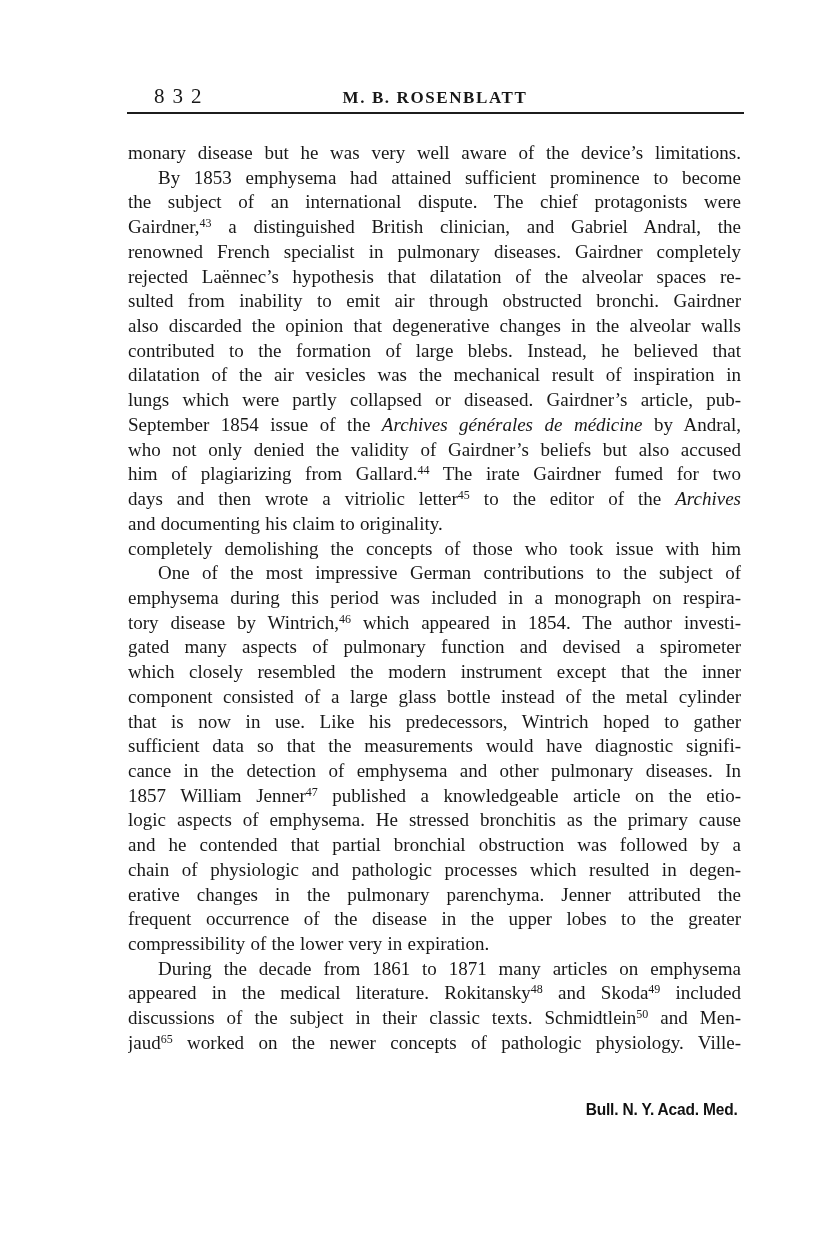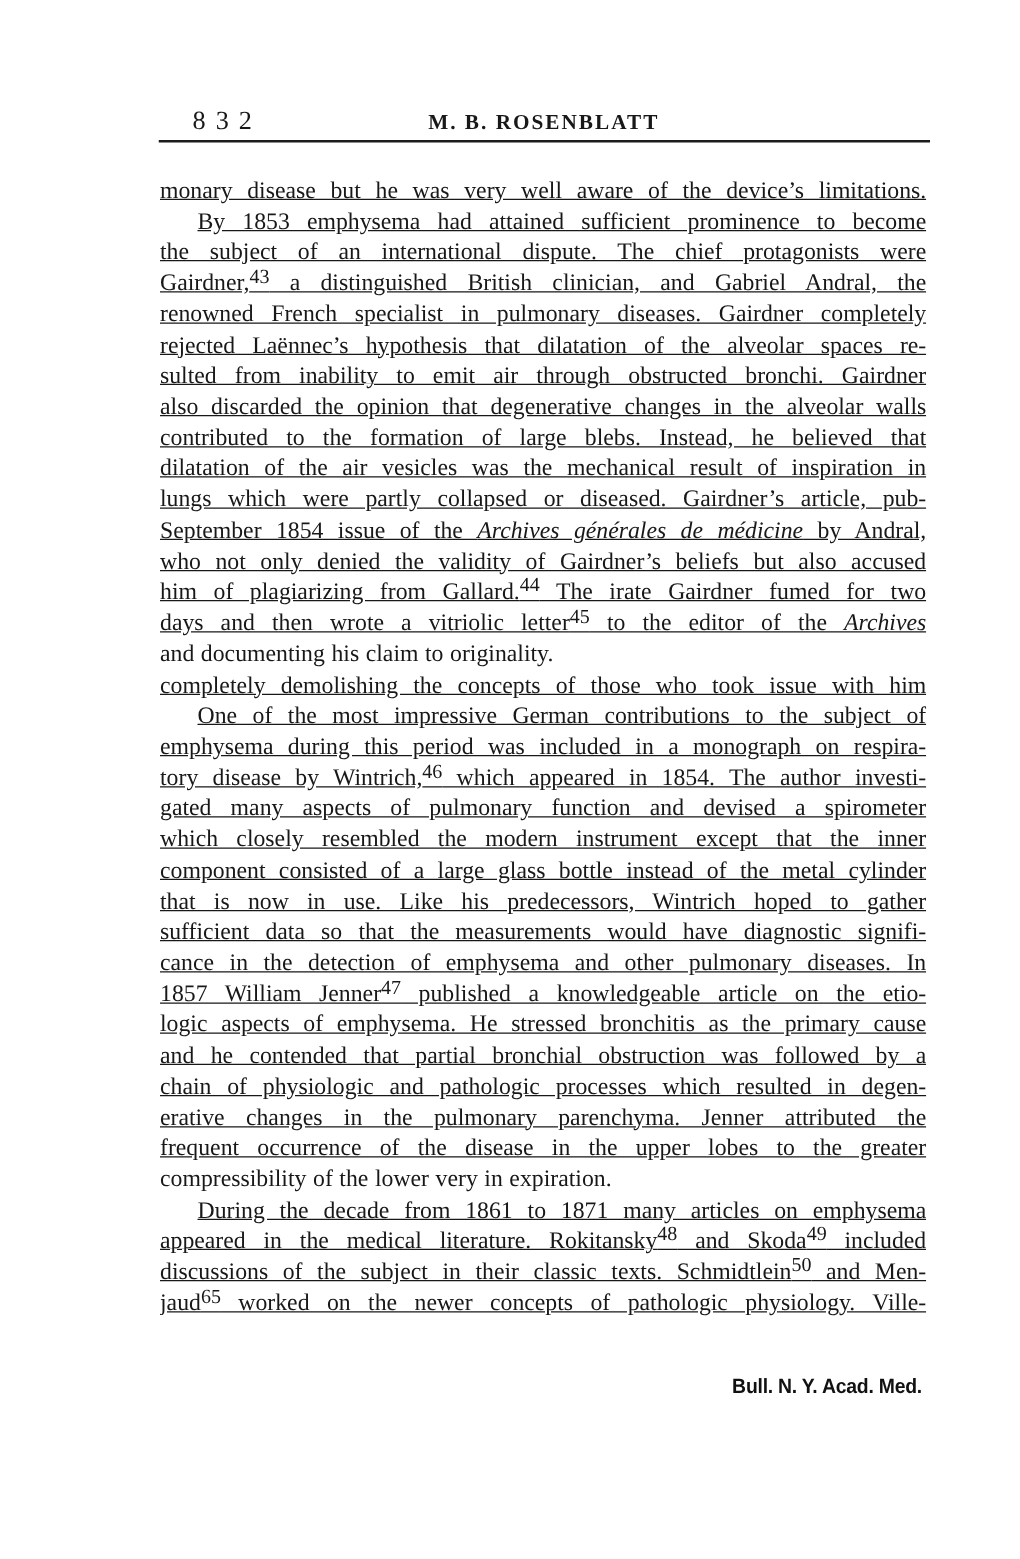--- a/index.html
+++ b/index.html
@@ -58,25 +58,25 @@
     width: 613px;
   }
   .line {
     height: 24.73px;
     overflow: hidden;
     font-size: 19px;
     line-height: 24.73px;
     text-align: justify;
     word-spacing: 0.5px;
   }
-  .line.j { text-align-last: justify; text-decoration: underline; }
+  .line.j { text-align-last: justify; }
   .line.ind { text-indent: 30px; }
   .it { font-style: italic; }
   .sup {
-    font-size: 16px;
+    font-size: 12px;
     position: relative;
     top: -6px;
     letter-spacing: 0;
   }
   .footer {
     position: absolute;
     right: 78px;
     top: 1100px;
     font-family: "Liberation Sans", sans-serif;
     font-weight: bold;

